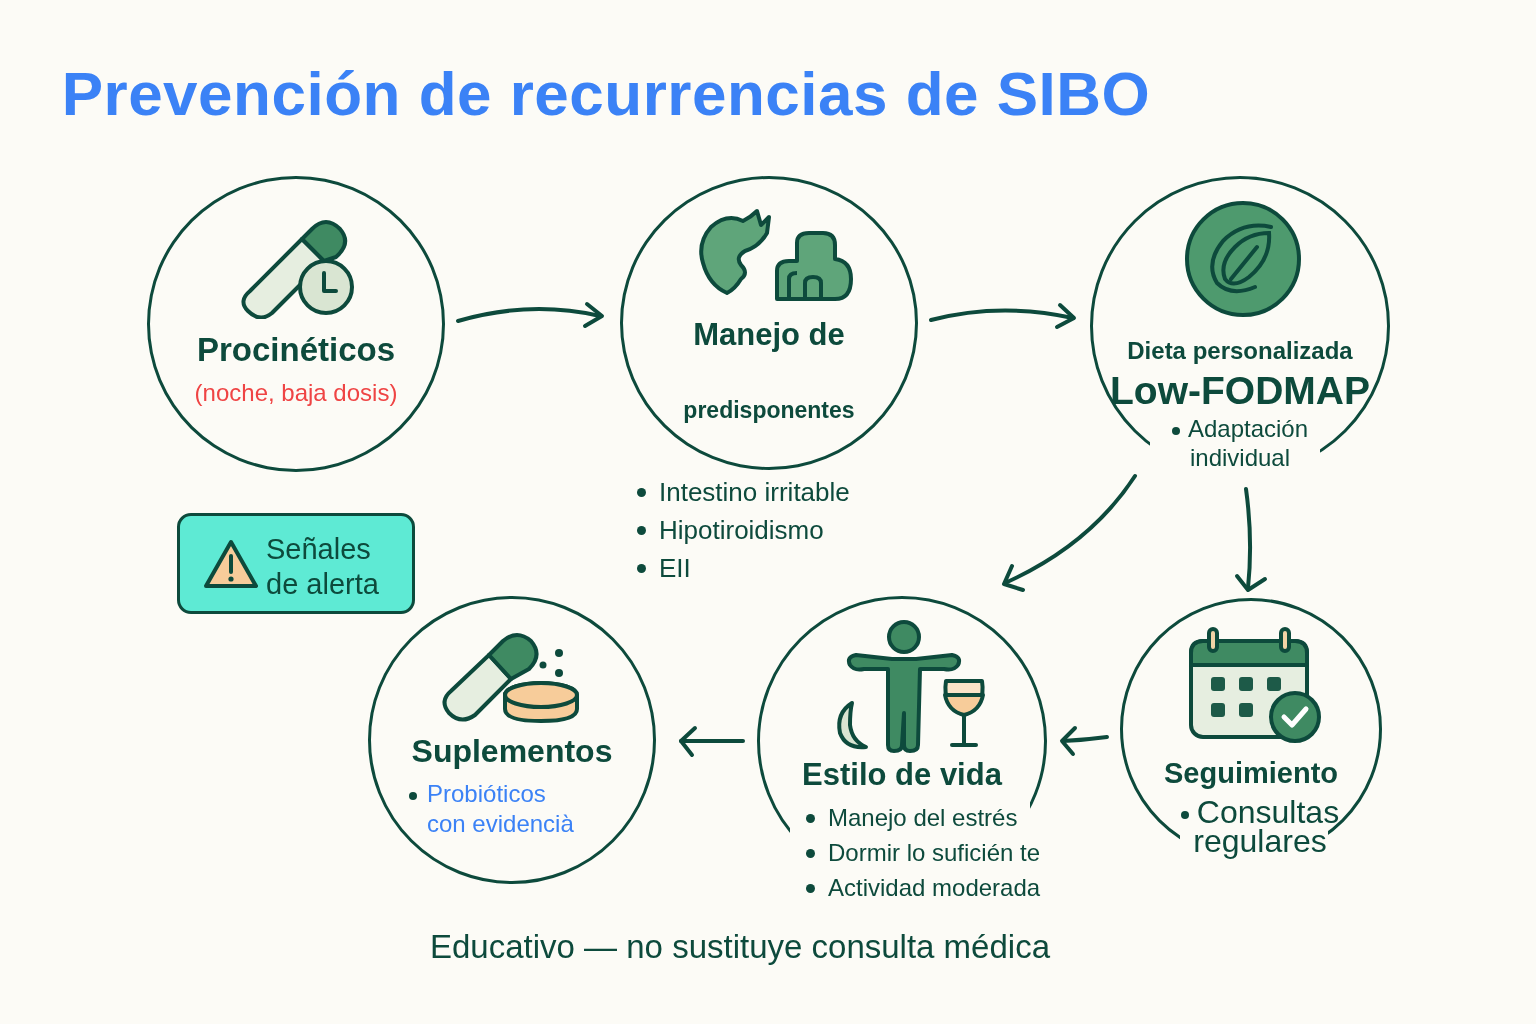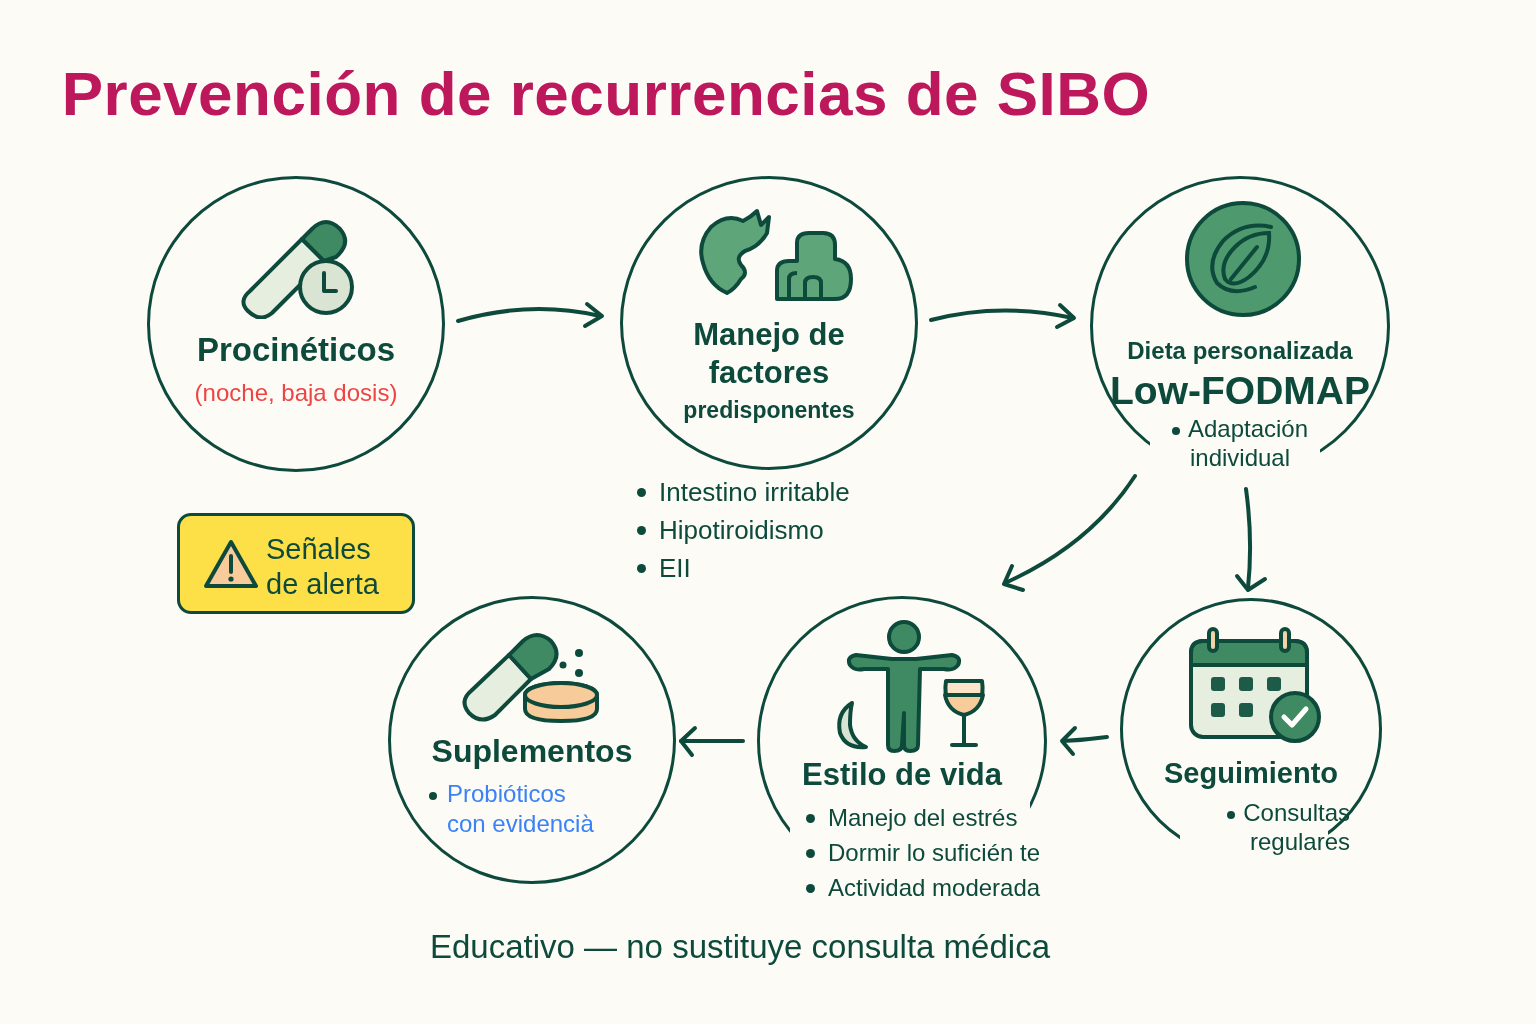--- a/index.html
+++ b/index.html
@@ -3,21 +3,21 @@
 <meta charset="utf-8">
 <style>
   html, body { margin: 0; padding: 0; }
   body {
     width: 1536px; height: 1024px; position: relative; overflow: hidden;
     background: #fcfbf6; color: #0d4a3c;
     font-family: "Liberation Sans", "DejaVu Sans", sans-serif;
   }
   .title {
     position: absolute; left: 0; top: 58px; width: 1212px; text-align: center;
-    font-size: 62px; font-weight: bold; color: #be185d; letter-spacing: 0.5px;
+    font-size: 62px; font-weight: bold; color: #3b82f6; letter-spacing: 0.5px;
   }
   .node {
     position: absolute; border: 3px solid #0d4a3c; border-radius: 50%;
     box-sizing: border-box; background: #fcfbf6;
   }
   .node .label {
     position: absolute; left: 0; width: 100%; text-align: center;
     font-weight: bold; color: #0d4a3c; line-height: 1.15;
   }
   .node .sub {
@@ -29,21 +29,21 @@
     position: absolute; margin: 0; padding: 0; list-style: none; color: #0d4a3c;
   }
   .bullets li { position: relative; padding-left: 22px; }
   .bullets li::before {
     content: ""; position: absolute; left: 0; top: 50%; width: 9px; height: 9px;
     margin-top: -4px; border-radius: 50%; background: #0d4a3c;
   }
   .gap-mask { position: absolute; background: #fcfbf6; }
   .alert-box {
     position: absolute; left: 177px; top: 513px; width: 238px; height: 101px;
-    border: 3px solid #0d4a3c; border-radius: 14px; box-sizing: border-box; background: #fde047;
+    border: 3px solid #0d4a3c; border-radius: 14px; box-sizing: border-box; background: #5eead4;
   }
   .alert-text {
     position: absolute; left: 86px; top: 16px; font-size: 29px; line-height: 1.2; color: #0d4a3c;
   }
   .footer {
     position: absolute; left: 0; top: 928px; width: 1480px; text-align: center;
     font-size: 33px; color: #0d4a3c;
   }
   svg.arrows { position: absolute; left: 0; top: 0; pointer-events: none; }
 </style>
@@ -91,21 +91,20 @@
 <div class="node" style="left:620px; top:176px; width:298px; height:294px;">
   <svg class="icon" style="left:74px; top:24px;" width="160" height="105" viewBox="0 0 160 105">
     <g stroke="#0d4a3c" stroke-width="4" stroke-linejoin="round" fill="#5fa57a">
       <path d="M60 8 L64 22 L72 14 L70 30 Q62 44 48 48 Q38 54 44 62 Q52 70 44 76 Q38 86 30 90 Q12 82 6 60 Q0 40 14 24 Q30 10 46 18 Q54 14 60 8 Z"></path>
       <path d="M80 96 L80 68 Q80 58 92 58 L100 58 L100 40 Q100 30 112 30 L126 30 Q138 30 138 42 L138 56 Q154 58 154 76 Q154 96 138 96 Z"></path>
       <path d="M92 96 L92 76 Q92 70 100 70" fill="none"></path>
       <path d="M108 96 L108 80 Q108 74 116 74 Q124 74 124 80 L124 96" fill="none"></path>
     </g>
   </svg>
   <div class="label" style="top:138px; font-size:31px;">Manejo de</div>
-  <div class="label" style="top:176px; font-size:31px;">factores</div>
   <div class="label" style="top:218px; font-size:23px;">predisponentes</div>
 </div>
 <ul class="bullets" style="left:637px; top:473px; font-size:26px; line-height:38px;">
   <li>Intestino irritable</li>
   <li>Hipotiroidismo</li>
   <li>EII</li>
 </ul>
 
 <div class="node" style="left:1090px; top:176px; width:300px; height:300px;">
   <svg class="icon" style="left:90px; top:20px;" width="120" height="120" viewBox="0 0 120 120">
@@ -130,21 +129,21 @@
     <path d="M29 4 L54 48 L4 48 Z" fill="#f7cc9a" stroke="#0d4a3c" stroke-width="4" stroke-linejoin="round"></path>
     <line x1="29" y1="18" x2="29" y2="34" stroke="#0d4a3c" stroke-width="4" stroke-linecap="round"></line>
     <circle cx="29" cy="41" r="2.6" fill="#0d4a3c"></circle>
   </svg>
   <div class="alert-text">
     <div>Señales</div>
     <div>de alerta</div>
   </div>
 </div>
 
-<div class="node" style="left:388px; top:596px; width:288px; height:288px;">
+<div class="node" style="left:368px; top:596px; width:288px; height:288px;">
   <svg class="icon" style="left:70px; top:26px;" width="140" height="100" viewBox="0 0 140 100">
     <g stroke="#0d4a3c" stroke-width="4" stroke-linejoin="round">
       <path d="M10 66 L48 30 L70 54 L34 90 Q20 100 8 88 Q-2 76 10 66 Z" fill="#e6eee0"></path>
       <path d="M48 30 L62 16 Q76 4 90 16 Q102 30 88 44 L70 54 Z" fill="#3f8a62"></path>
       <ellipse cx="100" cy="70" rx="36" ry="12" fill="#f7cc9a"></ellipse>
       <path d="M64 70 L64 84 Q64 96 100 96 Q136 96 136 84 L136 70" fill="#f7cc9a"></path>
       <ellipse cx="100" cy="70" rx="36" ry="12" fill="#f7cc9a"></ellipse>
     </g>
     <circle cx="118" cy="28" r="4" fill="#0d4a3c"></circle>
     <circle cx="102" cy="40" r="3.5" fill="#0d4a3c"></circle>
@@ -192,18 +191,18 @@
       <rect x="82" y="52" width="14" height="14" rx="3"></rect>
       <rect x="26" y="78" width="14" height="14" rx="3"></rect>
       <rect x="54" y="78" width="14" height="14" rx="3"></rect>
     </g>
     <circle cx="110" cy="92" r="24" fill="#3f8a62" stroke="#0d4a3c" stroke-width="4"></circle>
     <path d="M99 92 L107 100 L121 84" fill="none" stroke="#ffffff" stroke-width="5" stroke-linecap="round" stroke-linejoin="round"></path>
   </svg>
   <div class="label" style="top:156px; font-size:29px;">Seguimiento</div>
 </div>
 <div class="gap-mask" style="left:1180px; top:795px; width:148px; height:70px;"></div>
-<div style="position:absolute; left:1170px; top:798px; width:180px; text-align:right; font-size:24px; line-height:29px; color:#0d4a3c;">
+<div style="position:absolute; left:1170px; top:798px; width:180px; text-align:center; font-size:32px; line-height:29px; color:#0d4a3c;">
   <div><span style="display:inline-block; width:8px; height:8px; border-radius:50%; background:#0d4a3c; vertical-align:middle; margin-right:8px;"></span><span>Consultas</span></div>
   <div>regulares</div>
 </div>
 
 <div class="footer">Educativo — no sustituye consulta médica</div>
 
 </body></html>

